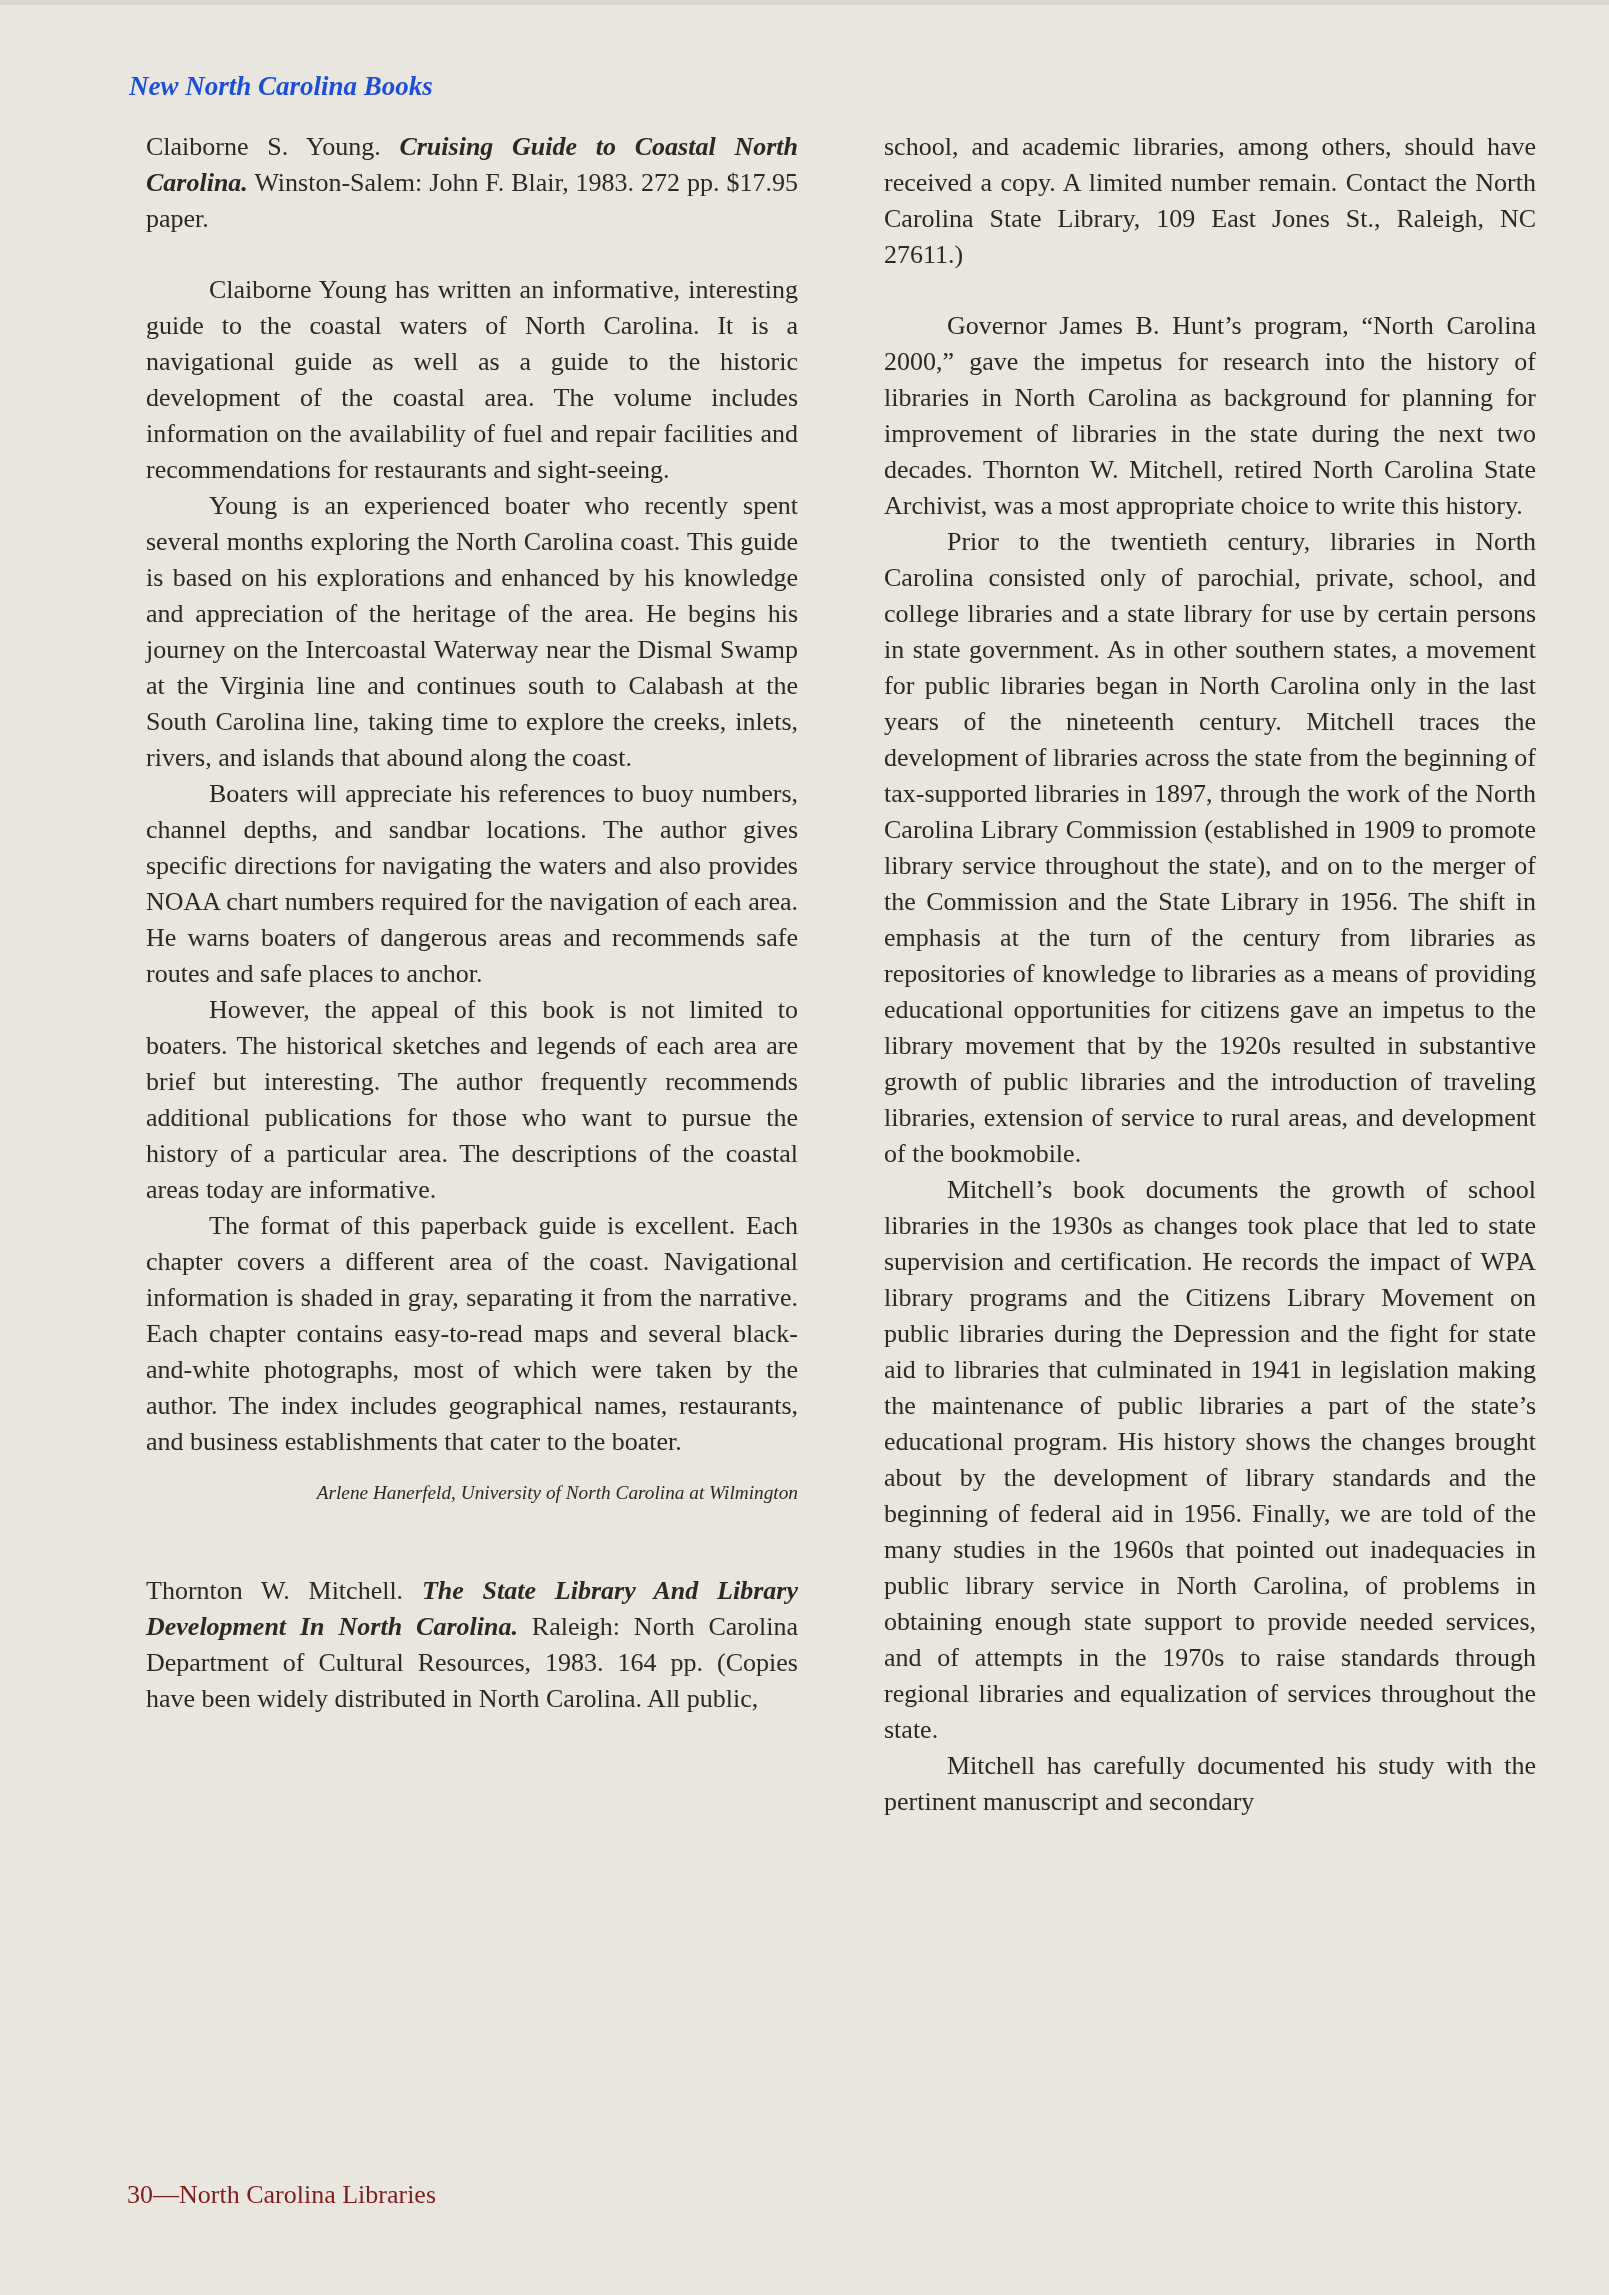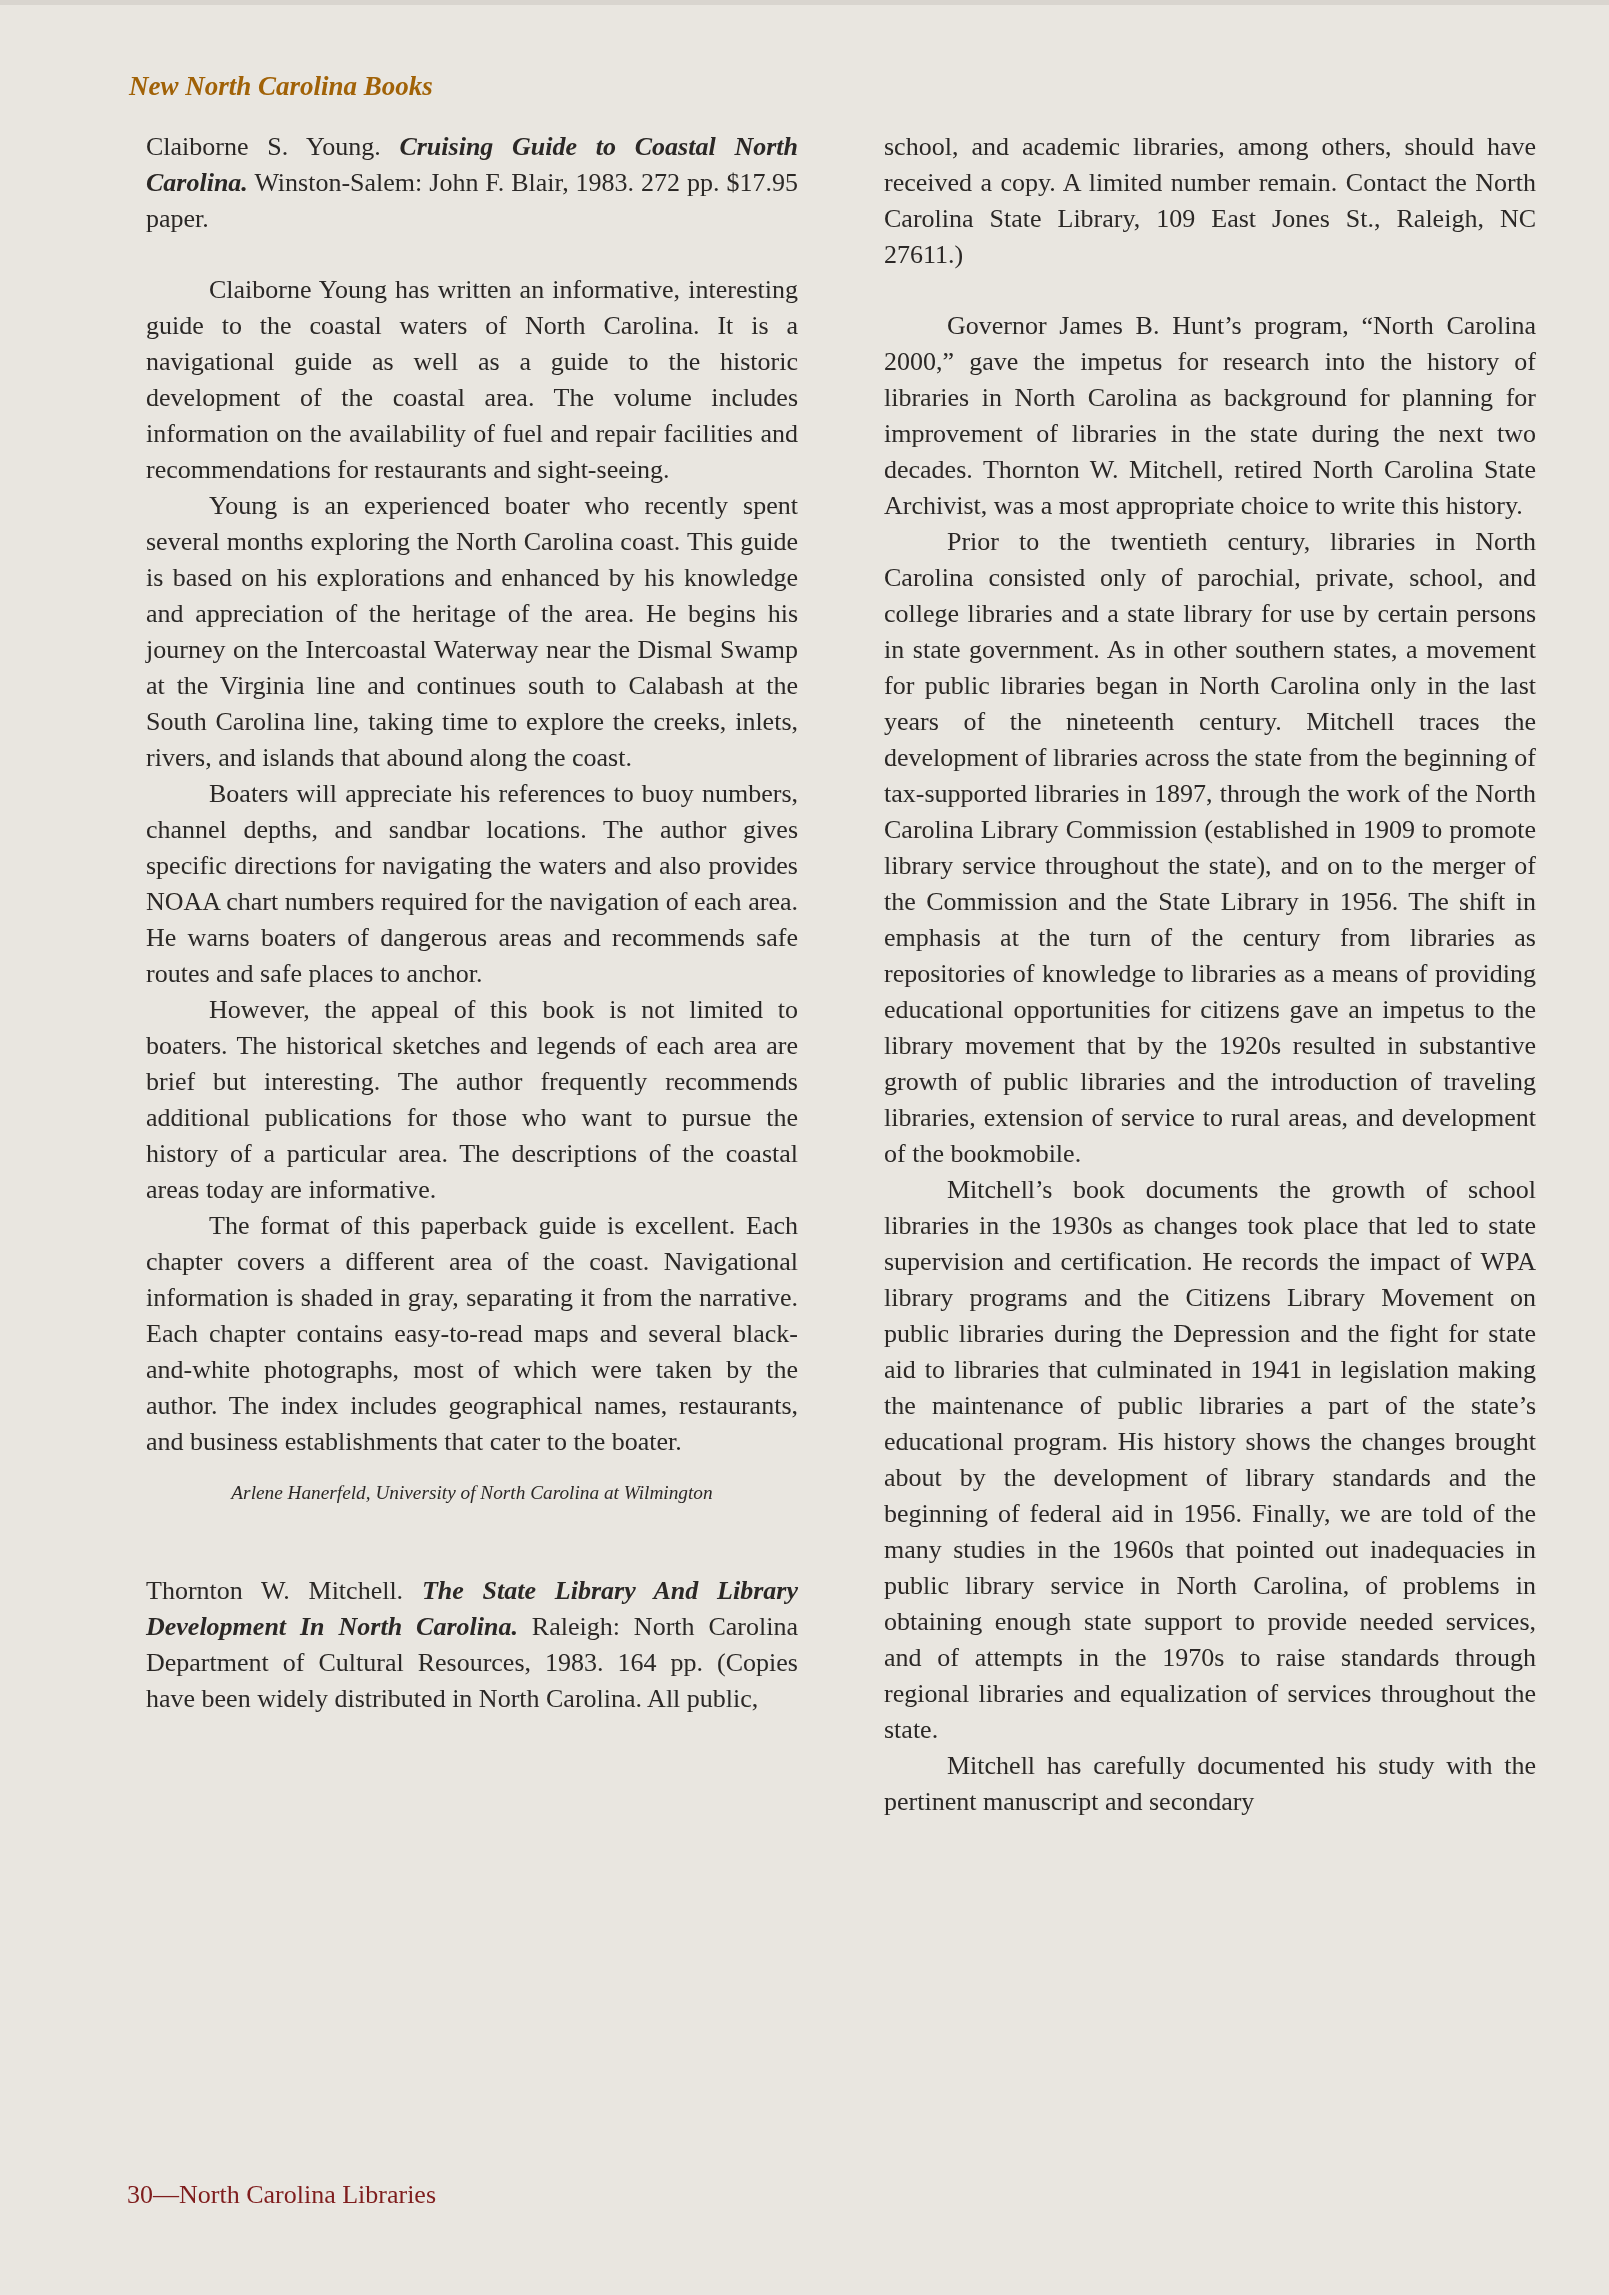--- a/index.html
+++ b/index.html
@@ -7,38 +7,38 @@
     width: 1610px; height: 2295px;
     background: #e9e6e0;
     color: #2b2826;
     font-family: "DejaVu Serif", "Liberation Serif", serif;
     position: relative; overflow: hidden;
   }
   .page-edge { position: absolute; top: 0; left: 0; right: 0; height: 4.8px; background: #d9d5cf; }
   .running-head {
     position: absolute; left: 129px; top: 71px;
     font-family: "Liberation Serif", serif; font-style: italic; font-weight: bold;
-    font-size: 27px; color: #a16207;
+    font-size: 27px; color: #1d4ed8;
   }
   .col {
     position: absolute; top: 129px; width: 652px;
     font-family: "Liberation Serif", serif;
     font-size: 26px; line-height: 36px;
     text-align: justify;
   }
   .col-left { left: 120px; margin-left: 26px; }
   .col-right { left: 847px; margin-left: 37px; }
   .col p { margin: 0; }
   .col p.indent { text-indent: 63px; }
   .citation { margin-bottom: 35px !important; }
   .citation b { font-style: italic; font-weight: bold; }
   .gap-lg { height: 68px; }
   .attribution {
     font-style: italic; font-size: 19.3px; line-height: 24px;
-    text-align: center; margin: 21px 0 0 0 !important;
+    text-align: right; margin: 21px 0 0 0 !important;
   }
   .footer {
     position: absolute; left: 127px; top: 2180px;
     font-family: "Liberation Serif", serif; font-size: 26px; color: #7f1d1d;
   }
 </style>
 </head>
 <body>
 
 <div class="page-edge"></div>

